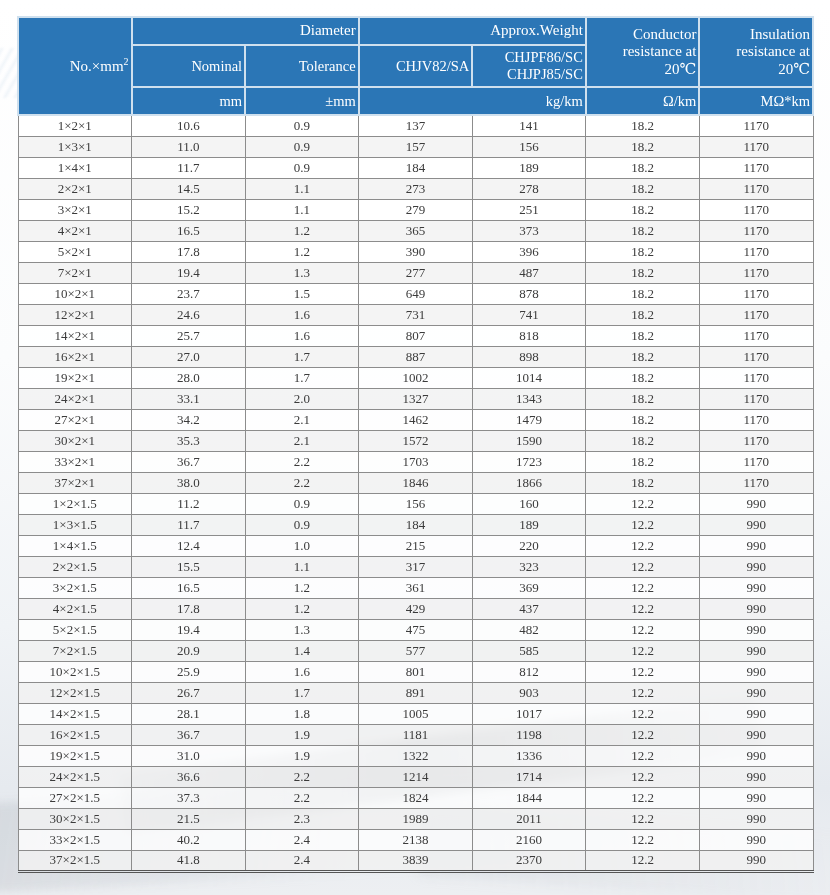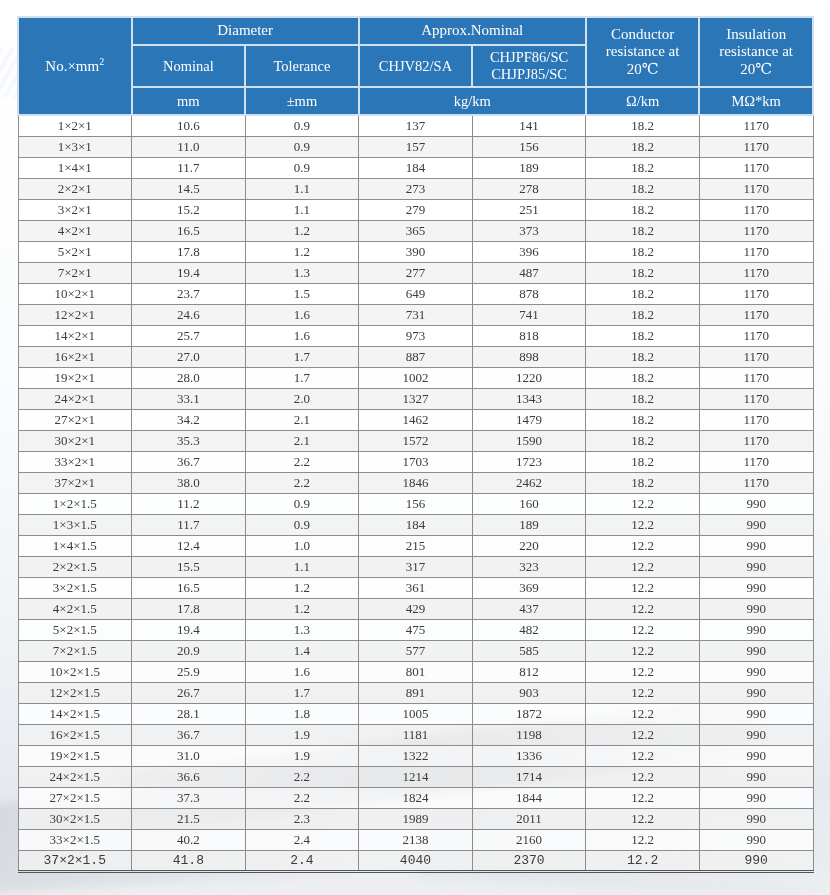--- a/index.html
+++ b/index.html
@@ -32,21 +32,21 @@
     width: 797px;
     border-collapse: collapse;
     table-layout: fixed;
   }
   col { width: 14.2857%; }
 
   
   thead td {
     background: #2b76b6;
     color: #ffffff;
-    text-align: center;
+    text-align: right;
     vertical-align: middle;
     border: 2px solid #cfe0ee;
     font-size: 15px;
     line-height: 1.18;
     padding: 3px 2px;
   }
   thead tr.h1 td { height: 28px; }
   thead tr.h2 td { height: 40px; font-size: 14.5px; }
   thead tr.h3 td { height: 28px; font-size: 14.5px; }
   thead td sup { font-size: 10px; }
@@ -58,21 +58,21 @@
     vertical-align: middle;
     font-size: 13px;
     color: #3b3b3b;
     border: 1px solid #8c8c8c;
     padding: 0 2px;
     white-space: nowrap;
   }
   tbody tr:nth-child(odd)  td { background: rgba(255,255,255,0.80); }
   tbody tr:nth-child(even) td { background: rgba(242,242,242,0.82); }
   tbody tr:first-child td { border-top: 2px solid #555; }
-  tbody tr:last-child td { border-bottom: 3px double #555; font-family: Liberation Mono, monospace; }
+  tbody tr:last-child td { border-bottom: 3px double #555; }
 </style>
 </head>
 <body>
 
 <div class="watermark">
   <div class="wm-streak"></div>
   <div class="wm-band1"></div>
   <div class="wm-band2"></div>
   <div class="wm-band3"></div>
 </div>
@@ -86,21 +86,21 @@
       <col>
       <col>
       <col>
   </colgroup>
   <thead>
     <tr class="h1">
       <td rowspan="3">
         <span>No.×mm</span><sup>2</sup>
       </td>
       <td colspan="2">Diameter</td>
-      <td colspan="2">Approx.Nominal</td>
+      <td colspan="2">Approx.Weight</td>
       <td rowspan="2">Conductor resistance at 20℃</td>
       <td rowspan="2">Insulation resistance at 20℃</td>
     </tr>
     <tr class="h2">
       <td>Nominal</td>
       <td>Tolerance</td>
       <td>CHJV82/SA</td>
       <td>
         <span>CHJPF86/SC</span><br>
         <span>CHJPJ85/SC</span>
@@ -202,40 +202,40 @@
         <td>1.6</td>
         <td>731</td>
         <td>741</td>
         <td>18.2</td>
         <td>1170</td>
       </tr>
       <tr>
         <td>14×2×1</td>
         <td>25.7</td>
         <td>1.6</td>
-        <td>973</td>
+        <td>807</td>
         <td>818</td>
         <td>18.2</td>
         <td>1170</td>
       </tr>
       <tr>
         <td>16×2×1</td>
         <td>27.0</td>
         <td>1.7</td>
         <td>887</td>
         <td>898</td>
         <td>18.2</td>
         <td>1170</td>
       </tr>
       <tr>
         <td>19×2×1</td>
         <td>28.0</td>
         <td>1.7</td>
         <td>1002</td>
-        <td>1220</td>
+        <td>1014</td>
         <td>18.2</td>
         <td>1170</td>
       </tr>
       <tr>
         <td>24×2×1</td>
         <td>33.1</td>
         <td>2.0</td>
         <td>1327</td>
         <td>1343</td>
         <td>18.2</td>
@@ -266,21 +266,21 @@
         <td>1703</td>
         <td>1723</td>
         <td>18.2</td>
         <td>1170</td>
       </tr>
       <tr>
         <td>37×2×1</td>
         <td>38.0</td>
         <td>2.2</td>
         <td>1846</td>
-        <td>2462</td>
+        <td>1866</td>
         <td>18.2</td>
         <td>1170</td>
       </tr>
       <tr>
         <td>1×2×1.5</td>
         <td>11.2</td>
         <td>0.9</td>
         <td>156</td>
         <td>160</td>
         <td>12.2</td>
@@ -365,21 +365,21 @@
         <td>891</td>
         <td>903</td>
         <td>12.2</td>
         <td>990</td>
       </tr>
       <tr>
         <td>14×2×1.5</td>
         <td>28.1</td>
         <td>1.8</td>
         <td>1005</td>
-        <td>1872</td>
+        <td>1017</td>
         <td>12.2</td>
         <td>990</td>
       </tr>
       <tr>
         <td>16×2×1.5</td>
         <td>36.7</td>
         <td>1.9</td>
         <td>1181</td>
         <td>1198</td>
         <td>12.2</td>
@@ -427,19 +427,19 @@
         <td>2.4</td>
         <td>2138</td>
         <td>2160</td>
         <td>12.2</td>
         <td>990</td>
       </tr>
       <tr>
         <td>37×2×1.5</td>
         <td>41.8</td>
         <td>2.4</td>
-        <td>4040</td>
+        <td>3839</td>
         <td>2370</td>
         <td>12.2</td>
         <td>990</td>
       </tr>
     </tbody>
 </table>
 
 </body></html>

